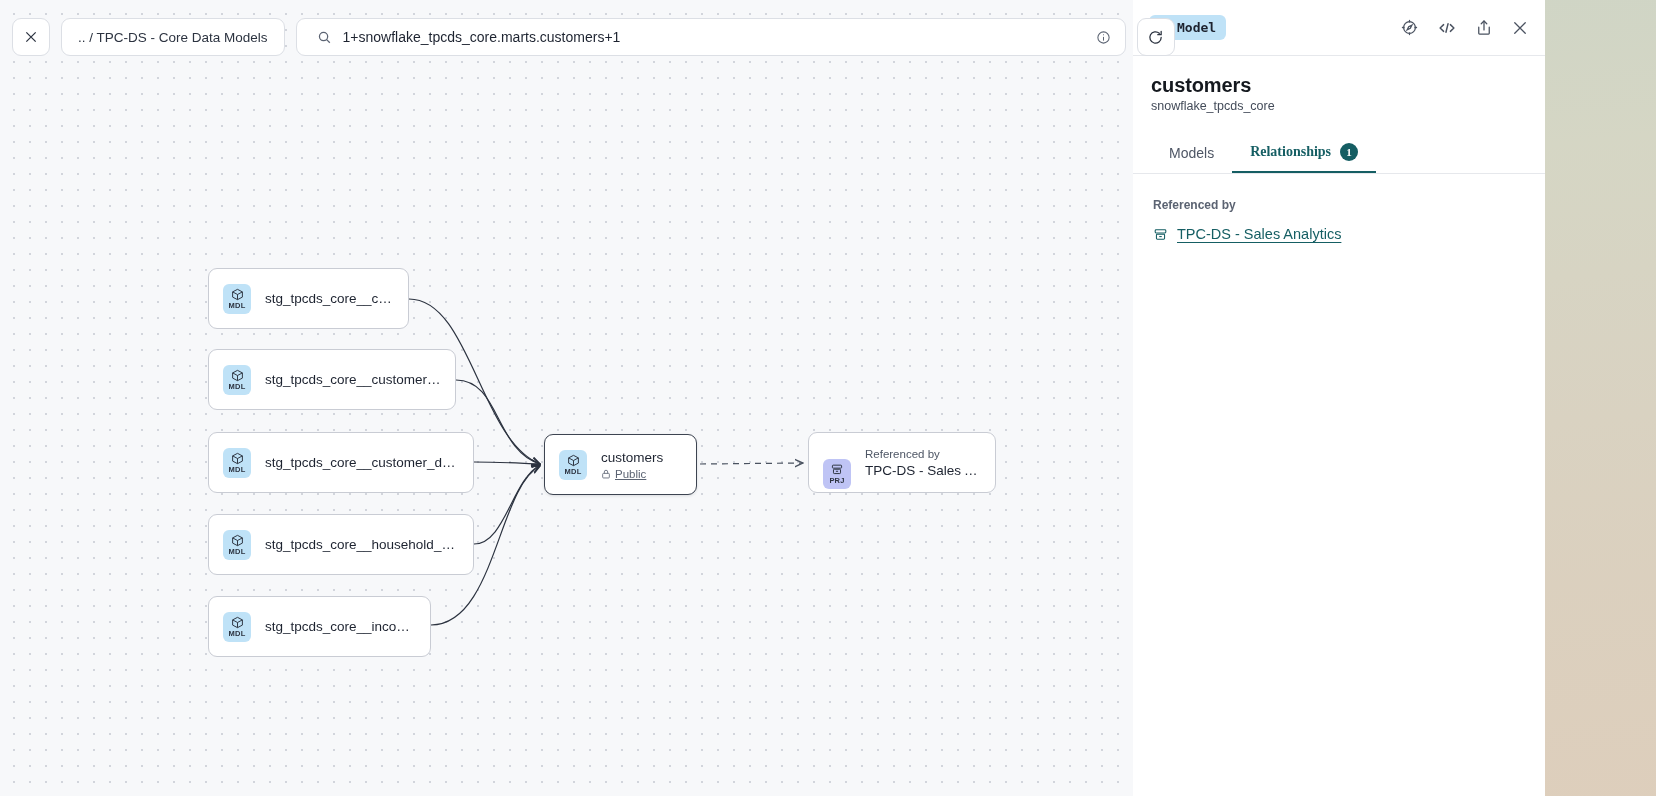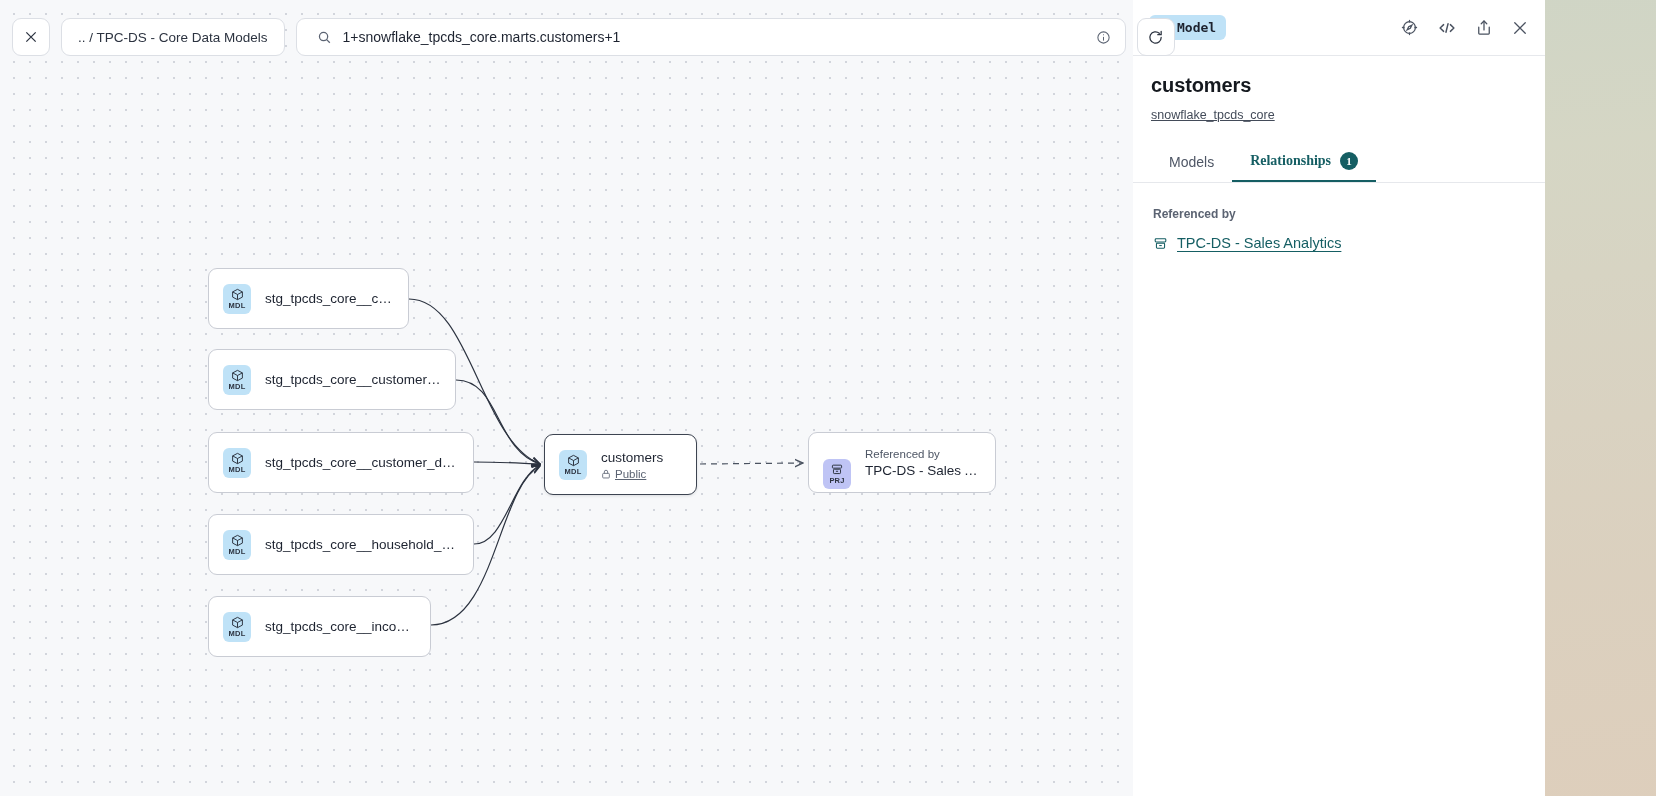--- a/index.html
+++ b/index.html
@@ -144,21 +144,21 @@
     margin-left: auto;
     display: flex; align-items: center; gap: 18px;
   }
   .hi { cursor: pointer; display: flex; align-items: center; }
 
   #panel-title-wrap { padding: 18px 18px 0 18px; }
   #panel-title {
     font-size: 20px; font-weight: 700; color: #15191f;
     letter-spacing: -.1px;
   }
-  #panel-sub { font-size: 12.5px; color: #434b59; margin-top: 11px; text-decoration: underline; }
+  #panel-sub { font-size: 12.5px; color: #434b59; margin-top: 2px; }
 
   #tabs {
     display: flex; align-items: flex-end; gap: 0;
     padding: 0 18px;
     margin-top: 22px;
     border-bottom: 1px solid #e6e8ec;
     flex: none;
   }
   .tab {
     padding: 8px 18px 10px 18px;

